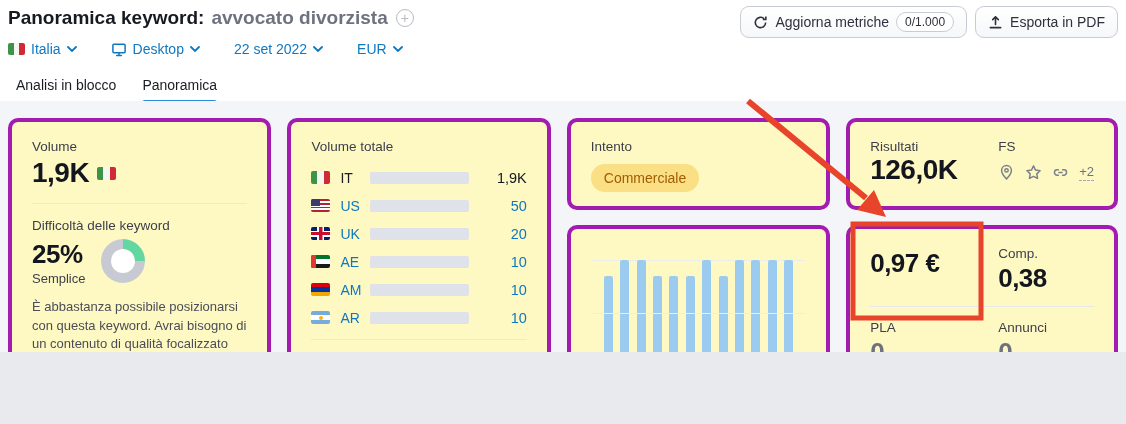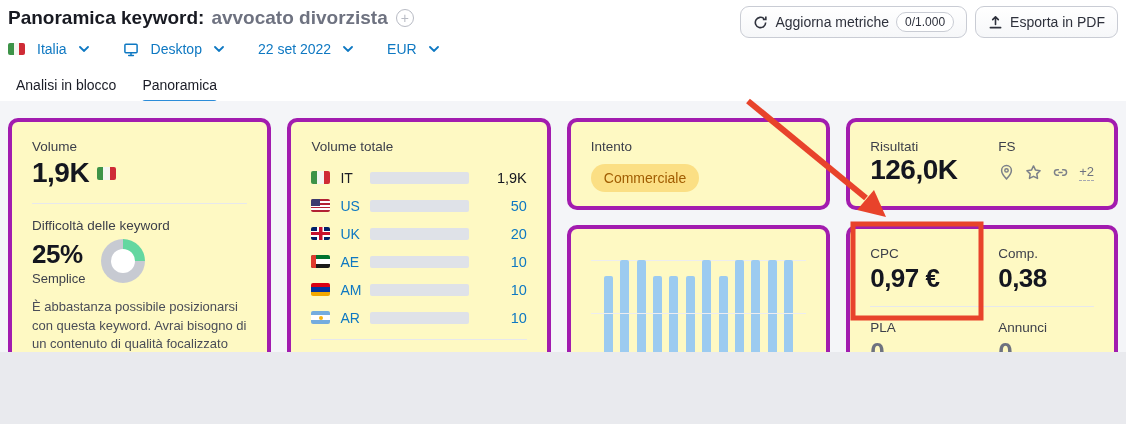--- a/index.html
+++ b/index.html
@@ -25,21 +25,21 @@
     font-size:14px; color:#2e313c; cursor:pointer; font-family:inherit;
   }
   .btn svg { flex:0 0 auto; }
   .pill {
     border:1px solid #c9ccd4; background:#fff; border-radius:999px;
     font-size:12px; color:#2e313c; padding:2px 8px;
   }
   
   .filters { display:flex; align-items:center; gap:34px; margin-top:12px; }
   .filter {
-    display:inline-flex; align-items:center; gap:12px; color:#0e78c2; font-size:14px; cursor:pointer;
+    display:inline-flex; align-items:center; gap:6px; color:#0e78c2; font-size:14px; cursor:pointer;
     background:none; border:none; font-family:inherit;justify-content:flex-end;
   }
   .chev { width:10px; height:6px; }
   
   .flag { width:19px; height:13px; border-radius:2px; display:inline-block; position:relative; overflow:hidden; background:#ddd; flex:0 0 auto; }
   .flag[data-flag="it"] { background:linear-gradient(to right,#3d9348 0 33%,#f5f6f1 33% 66%,#cf2b36 66% 100%); }
   .flag[data-flag="us"] { background:repeating-linear-gradient(#b22234 0 1.9px,#ffffff 1.9px 3.8px); }
   .flag[data-flag="us"]::after { content:""; position:absolute; left:0; top:0; width:9px; height:7px; background:#3c3b6e; }
   .flag[data-flag="uk"] { background:#012169; }
   .flag[data-flag="uk"]::before { content:""; position:absolute; inset:0;
@@ -308,21 +308,20 @@
             <div class="bar" style="height: 100%;"></div>
             <div class="bar" style="height: 100%;"></div>
             <div class="bar" style="height: 100%;"></div>
           </div>
         </div>
       </div>
 
       <div class="card">
         <div class="two-col">
           <div>
-            <div class="lbl">CPC</div>
             <div class="metric-val">0,97 €</div>
           </div>
           <div>
             <div class="lbl">Comp.</div>
             <div class="metric-val">0,38</div>
           </div>
         </div>
         <hr class="cpc-div">
         <div class="two-col">
           <div>

